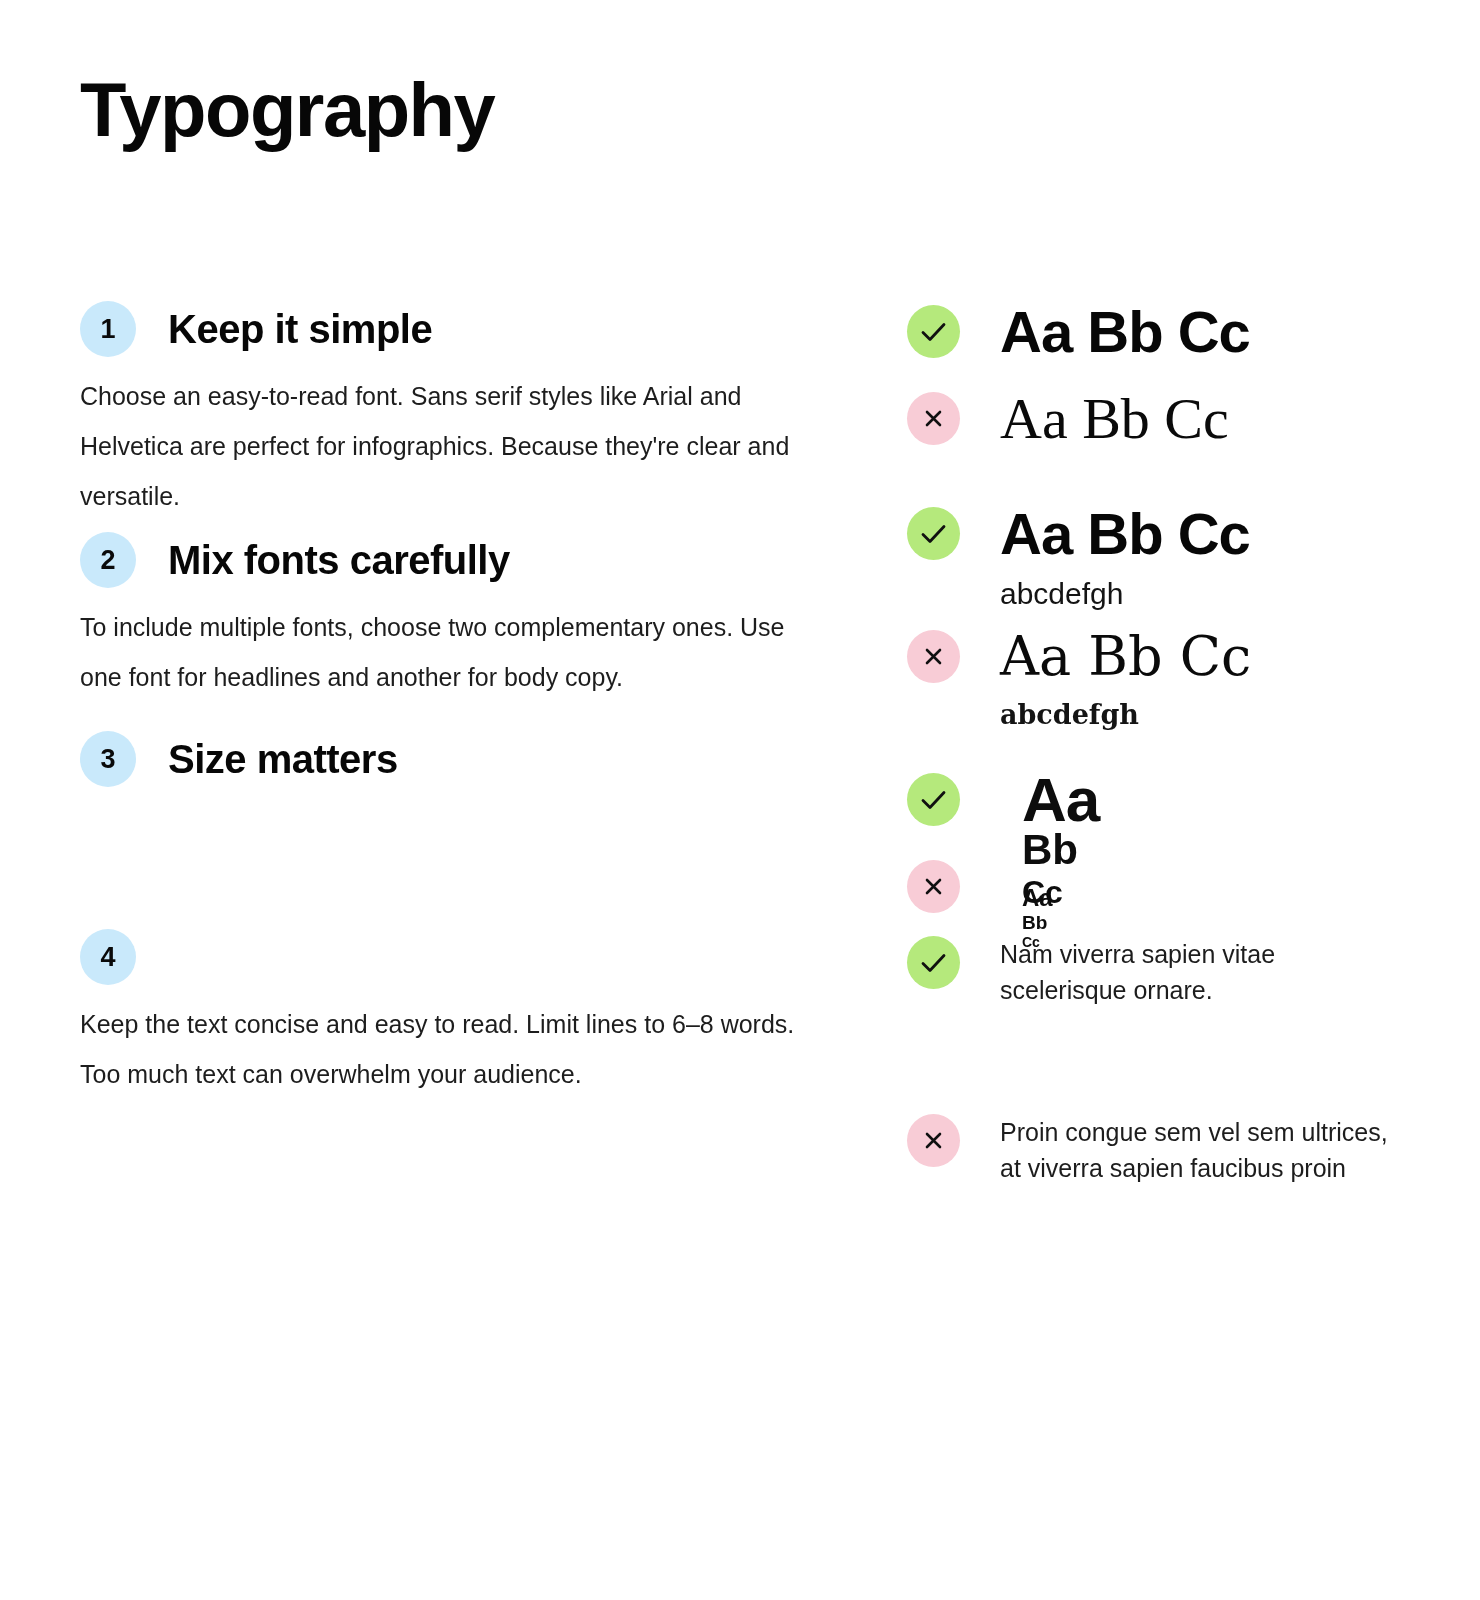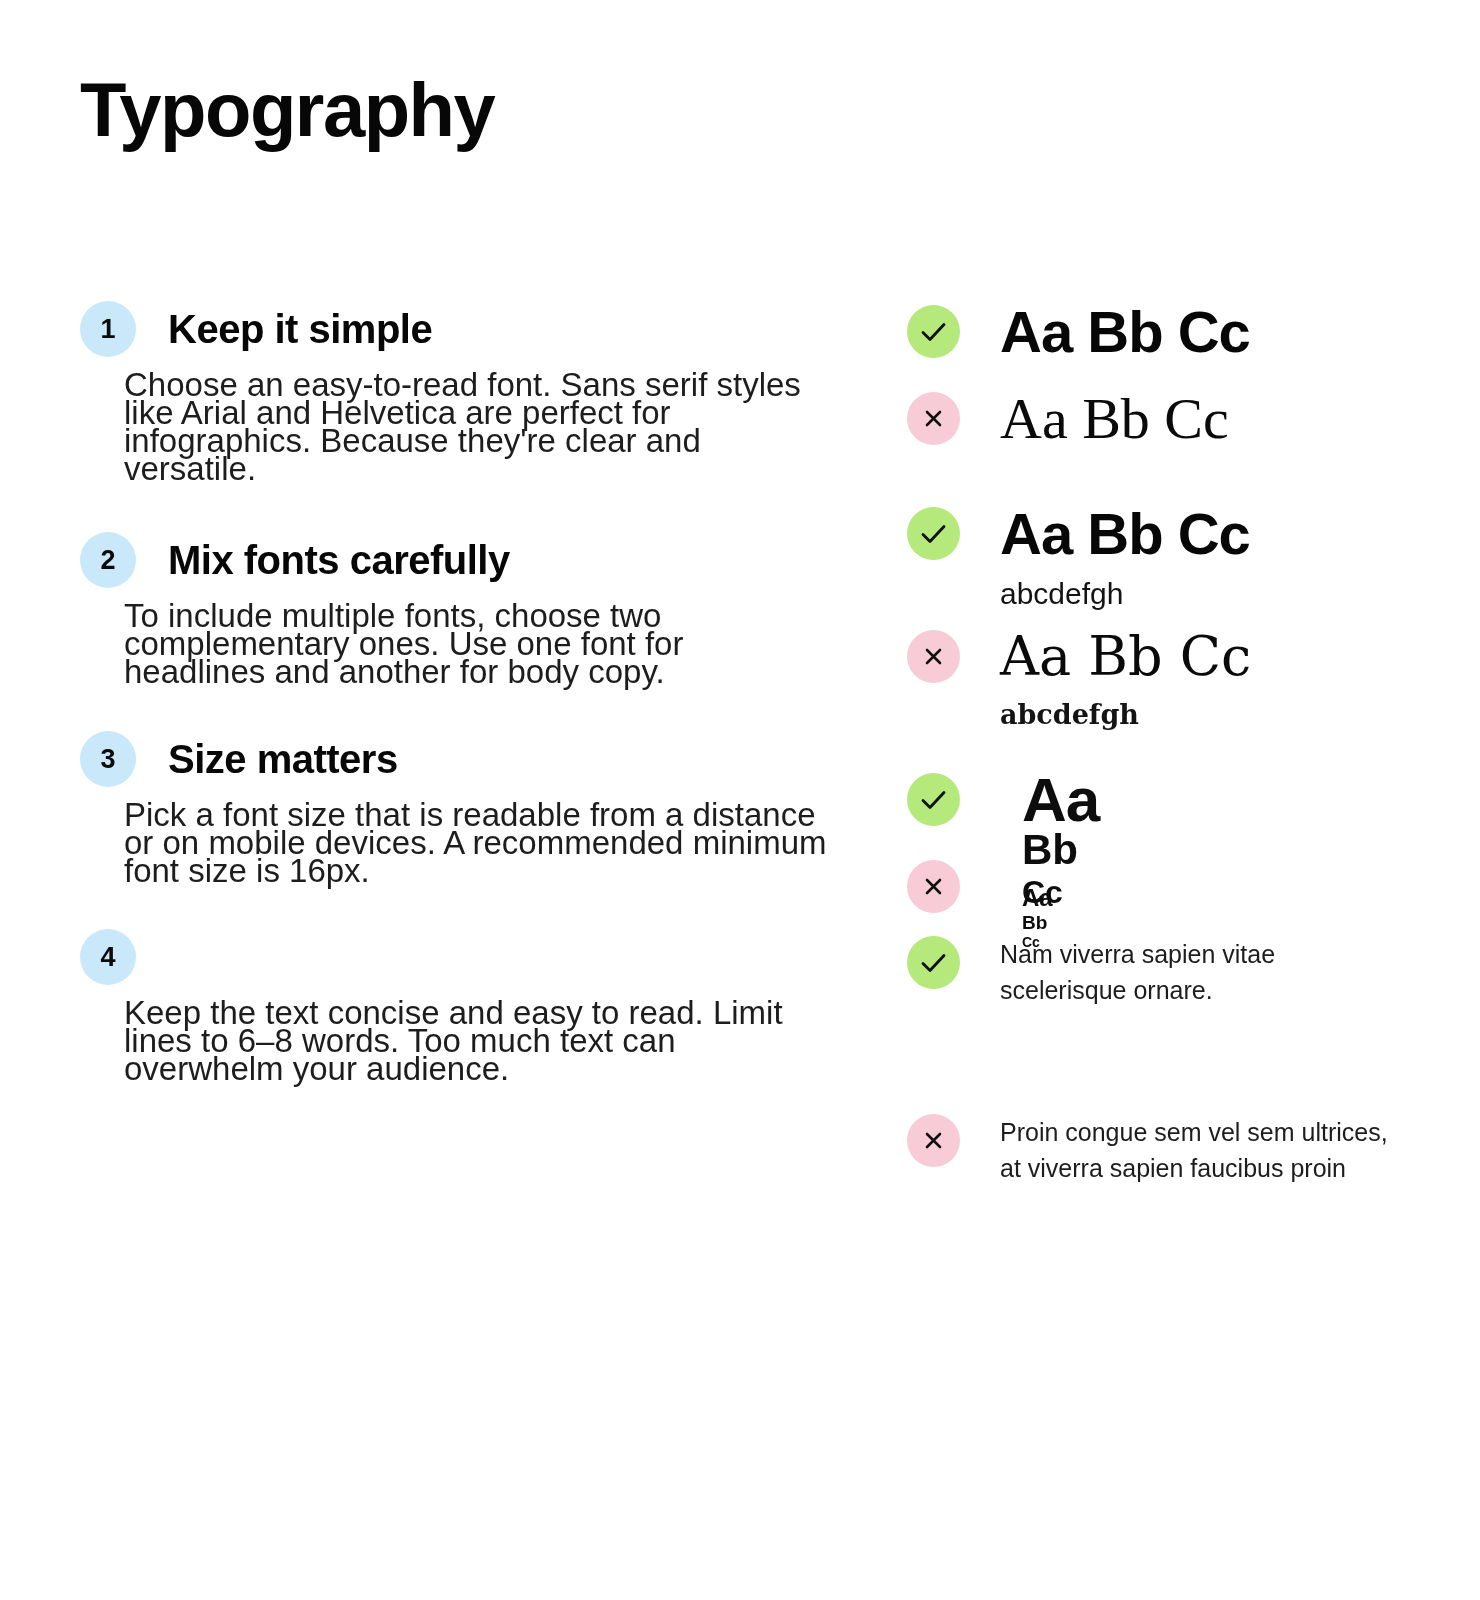--- a/index.html
+++ b/index.html
@@ -48,24 +48,23 @@
     font-size: 27px; font-weight: 700; color: #0a0a0a;
   }
   .tip-title {
     font-size: 40px;
     font-weight: 700;
     letter-spacing: -0.5px;
     color: #070707;
   }
   .tip-body {
     margin-top: 14px;
-    font-size: 33px;
-    line-height: 28px;
+    font-size: 25px;
+    line-height: 50px;
     color: var(--body-ink);
-    margin-left: 44px;
   }
   
   .ex { position: absolute; left: 907px; display: flex; align-items: flex-start; }
   .mark {
     flex: none;
     width: 53px; height: 53px;
     border-radius: 50%;
     display: flex; align-items: center; justify-content: center;
   }
   .mark.good { background: var(--good-green); }
@@ -151,21 +150,20 @@
     <p class="tip-body">To include multiple fonts, choose two complementary ones. Use one font for headlines and another for body copy.</p>
   </section>
 
   <section class="tip" style="top:731px">
     <div class="tip-header">
       <div class="badge">
         <span>3</span>
       </div>
       <h2 class="tip-title">Size matters</h2>
     </div>
-    <p class="tip-body">Pick a font size that is readable from a distance or on mobile devices. A recommended minimum font size is 16px.</p>
   </section>
 
   <section class="tip" style="top:929px">
     <div class="tip-header">
       <div class="badge">
         <span>4</span>
       </div>
     </div>
     <p class="tip-body">Keep the text concise and easy to read. Limit lines to 6–8 words. Too much text can overwhelm your audience.</p>
   </section>

